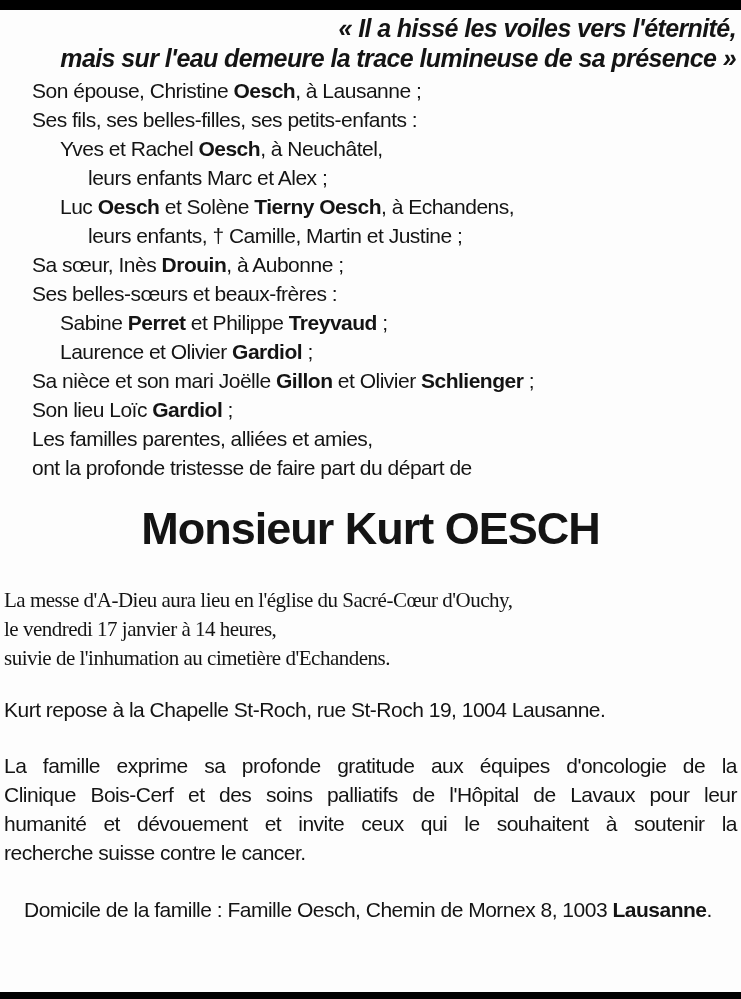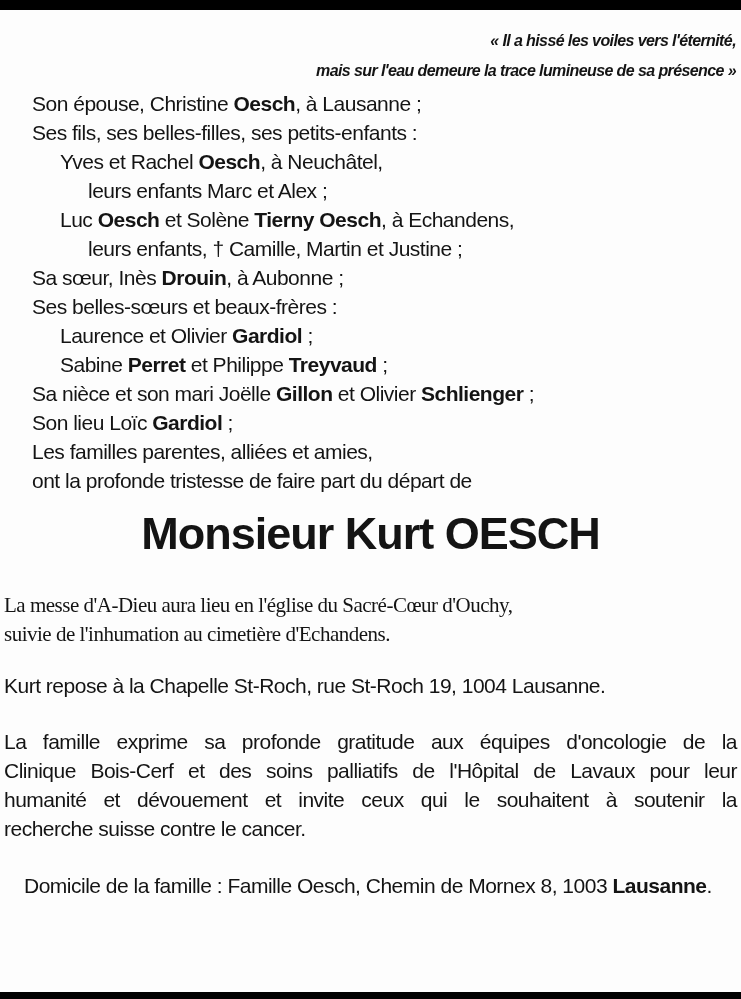--- a/index.html
+++ b/index.html
@@ -11,37 +11,37 @@
     color:#141414;
     font-family:"Liberation Sans","DejaVu Sans",sans-serif;
     letter-spacing:-0.5px;
     overflow:hidden;
     box-sizing:border-box;
   }
   .bar{position:absolute;left:0;width:100%;background:#000;}
   .bar-top{top:0;height:10px;}
   .bar-bottom{bottom:0;height:7px;}
   .quote{
-    padding:26px 5px 0 0;
+    padding:13px 5px 0 0;
     text-align:right;
     font-style:italic;
     font-weight:600;
-    font-size:16px;
+    font-size:25px;
     line-height:30px;
     letter-spacing:-0.6px;
   }
   .body-text{font-size:21px;line-height:29px;padding:0 4px;}
   .family{margin-top:3px;padding-left:32px;}
   .line{white-space:nowrap;}
   .ind1{padding-left:28px;}
   .ind2{padding-left:56px;}
   .b{font-weight:bold;}
   sup{font-size:0.62em;vertical-align:super;line-height:0;}
   .deceased-title{
-    margin-top:12px;
+    margin-top:20px;
     text-align:center;
     font-weight:bold;
     font-size:45px;
     line-height:54px;
     letter-spacing:-1px;
   }
   .departure{margin-top:5px;}
   .ceremony{margin-top:30px;font-family:Liberation Serif, serif;}
   .repose{margin-top:22px;}
   .gratitude{margin-top:27px;}
@@ -62,33 +62,34 @@
 
   <div class="body-text family">
       <div class="line"><span>Son épouse, Christine </span><span class="b">Oesch</span><span>, à Lausanne ;</span></div>
       <div class="line"><span>Ses fils, ses belles-filles, ses petits-enfants :</span></div>
       <div class="line ind1"><span>Yves et Rachel </span><span class="b">Oesch</span><span>, à Neuchâtel,</span></div>
       <div class="line ind2"><span>leurs enfants Marc et Alex ;</span></div>
       <div class="line ind1"><span>Luc </span><span class="b">Oesch</span><span> et Solène </span><span class="b">Tierny Oesch</span><span>, à Echandens,</span></div>
       <div class="line ind2"><span>leurs enfants, † Camille, Martin et Justine ;</span></div>
       <div class="line"><span>Sa sœur, Inès </span><span class="b">Drouin</span><span>, à Aubonne ;</span></div>
       <div class="line"><span>Ses belles-sœurs et beaux-frères :</span></div>
+      <div class="line ind1"><span>Sabine </span><span class="b">Perret</span><span> et Philippe </span><span class="b">Treyvaud</span><span> ;</span></div>
       <div class="line ind1"><span>Laurence et Olivier </span><span class="b">Gardiol</span><span> ;</span></div>
-      <div class="line ind1"><span>Sabine </span><span class="b">Perret</span><span> et Philippe </span><span class="b">Treyvaud</span><span> ;</span></div>
       <div class="line"><span>Sa nièce et son mari Joëlle </span><span class="b">Gillon</span><span> et Olivier </span><span class="b">Schlienger</span><span> ;</span></div>
       <div class="line"><span>Son lieu Loïc </span><span class="b">Gardiol</span><span> ;</span></div>
       <div class="line"><span>Les familles parentes, alliées et amies,</span></div>
       <div class="line"><span>ont la profonde tristesse de faire part du départ de</span></div>
     </div>
 
   <div class="deceased-title">Monsieur Kurt OESCH</div>
 
 
   <div class="body-text ceremony">
       <div class="line"><span>La messe d'A-Dieu aura lieu en l'église du Sacré-Cœur d'Ouchy,</span></div>
+      <div class="line"><span>le vendredi 17 janvier à 14 heures,</span></div>
       <div class="line"><span>suivie de l'inhumation au cimetière d'Echandens.</span></div>
     </div>
 
   <div class="body-text repose">
       <div class="line"><span>Kurt repose à la Chapelle St-Roch, rue St-Roch 19, 1004 Lausanne.</span></div>
     </div>
 
   <div class="body-text gratitude">
       <div class="line just"><span>La famille exprime sa profonde gratitude aux équipes d'oncologie de la</span></div>
       <div class="line just"><span>Clinique Bois-Cerf et des soins palliatifs de l'Hôpital de Lavaux pour leur</span></div>

